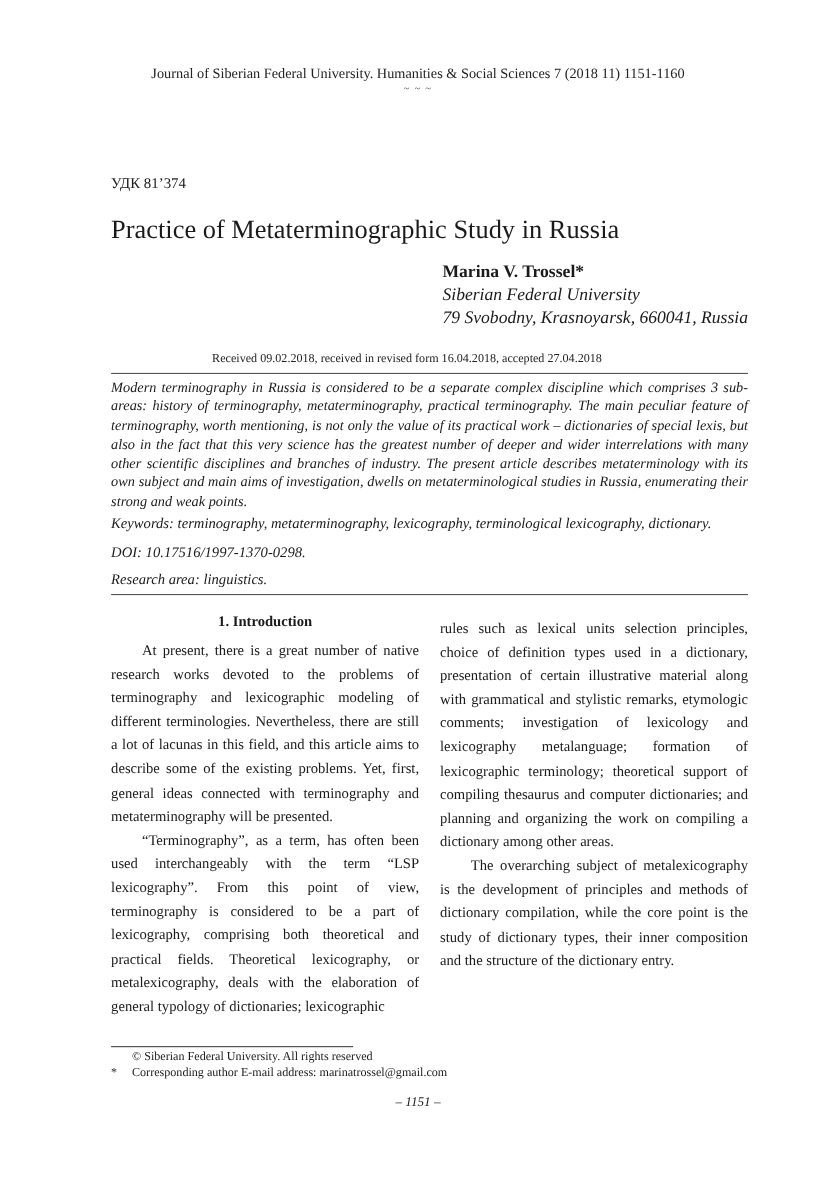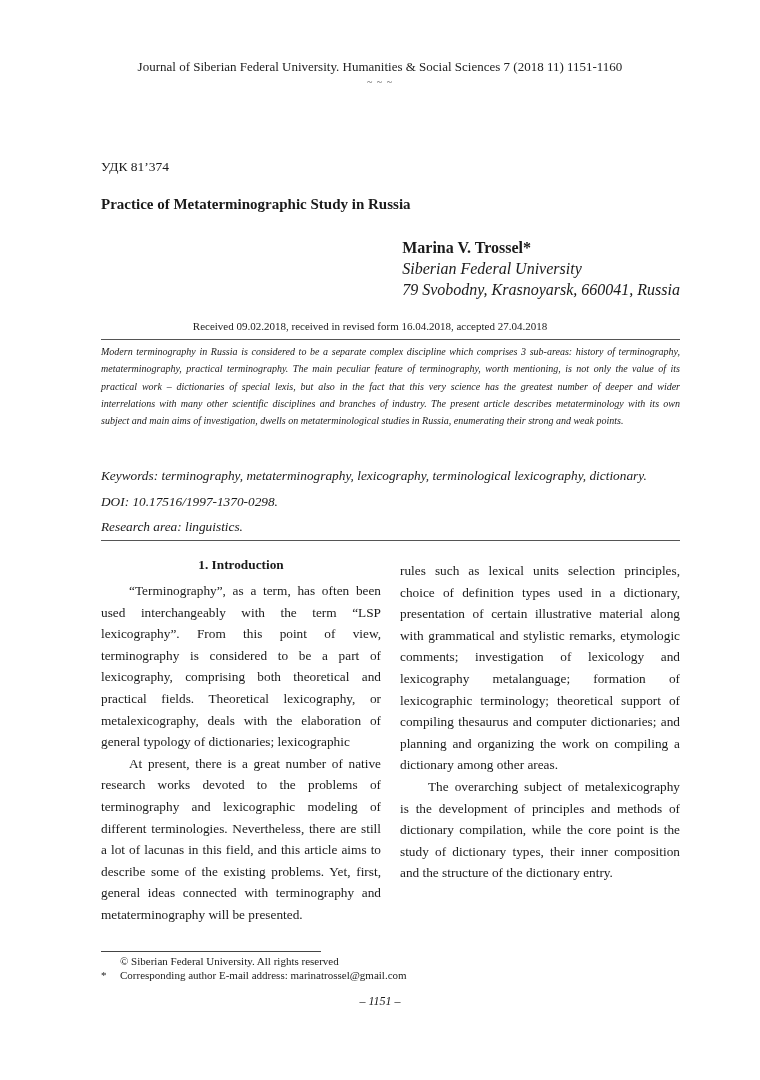--- a/index.html
+++ b/index.html
@@ -10,29 +10,29 @@
   .abs { position: absolute; }
   .running-head {
     left: 0; width: 760px; top: 59px; text-align: center;
     font-size: 13px; color: #222;
   }
   .tildes {
     left: 0; width: 760px; top: 76px; text-align: center;
     font-size: 10px; color: #555; letter-spacing: 1px;
   }
   .udk { left: 101px; top: 159px; font-size: 13.5px; }
-  .title { left: 101px; top: 196px; font-size: 15px; font-weight: bold; }
+  .title { left: 101px; top: 196px; font-size: 24px; font-weight: normal; }
   .author-block { right: 80px; top: 237px; text-align: left; font-size: 16px; line-height: 21px; }
   .author-name { font-weight: bold; }
   .affil { font-style: italic; }
   .received { left: 0; width: 740px; top: 320px; text-align: center; font-size: 11px; color: #222; }
   .rule { left: 101px; width: 579px; height: 0; border-top: 1.3px solid #555; }
   .abstract {
     left: 101px; width: 579px; top: 343px;
-    font-style: italic; font-size: 10px; line-height: 17.3px; text-align: justify;
+    font-style: italic; font-size: 13px; line-height: 17.3px; text-align: justify;
     text-align-last: left;
   }
   .meta-line { left: 101px; width: 579px; font-style: italic; font-size: 13.3px; white-space: nowrap; }
   .col {
     width: 280px; font-size: 13.3px; line-height: 21.6px; text-align: justify;
   }
   .col p { margin: 0; text-indent: 28px; }
   .col p.noindent { text-indent: 0; }
   .section-heading { text-align: center; font-weight: bold; font-size: 13.3px; margin: 0 0 6px 0; line-height: 18px; }
   .fn-rule { left: 101px; width: 220px; top: 951px; border-top: 1px solid #444; }
@@ -61,22 +61,22 @@
 <div class="abs abstract">Modern terminography in Russia is considered to be a separate complex discipline which comprises 3 sub-areas: history of terminography, metaterminography, practical terminography. The main peculiar feature of terminography, worth mentioning, is not only the value of its practical work – dictionaries of special lexis, but also in the fact that this very science has the greatest number of deeper and wider interrelations with many other scientific disciplines and branches of industry. The present article describes metaterminology with its own subject and main aims of investigation, dwells on metaterminological studies in Russia, enumerating their strong and weak points.</div>
 
 <div class="abs meta-line" style="top:468px;">Keywords: terminography, metaterminography, lexicography, terminological lexicography, dictionary.</div>
 <div class="abs meta-line" style="top:494px;">DOI: 10.17516/1997-1370-0298.</div>
 <div class="abs meta-line" style="top:519px;">Research area: linguistics.</div>
 
 <div class="abs rule" style="top:540px;"></div>
 
 <div class="abs col" style="left:101px; top:556px;">
   <div class="section-heading">1. Introduction</div>
+  <p>At present, there is a great number of native research works devoted to the problems of terminography and lexicographic modeling of different terminologies. Nevertheless, there are still a lot of lacunas in this field, and this article aims to describe some of the existing problems. Yet, first, general ideas connected with terminography and metaterminography will be presented.</p>
   <p>“Terminography”, as a term, has often been used interchangeably with the term “LSP lexicography”. From this point of view, terminography is considered to be a part of lexicography, comprising both theoretical and practical fields. Theoretical lexicography, or metalexicography, deals with the elaboration of general typology of dictionaries; lexicographic</p>
-  <p>At present, there is a great number of native research works devoted to the problems of terminography and lexicographic modeling of different terminologies. Nevertheless, there are still a lot of lacunas in this field, and this article aims to describe some of the existing problems. Yet, first, general ideas connected with terminography and metaterminography will be presented.</p>
 </div>
 
 <div class="abs col" style="left:400px; top:560px;">
   <p class="noindent">rules such as lexical units selection principles, choice of definition types used in a dictionary, presentation of certain illustrative material along with grammatical and stylistic remarks, etymologic comments; investigation of lexicology and lexicography metalanguage; formation of lexicographic terminology; theoretical support of compiling thesaurus and computer dictionaries; and planning and organizing the work on compiling a dictionary among other areas.</p>
   <p>The overarching subject of metalexicography is the development of principles and methods of dictionary compilation, while the core point is the study of dictionary types, their inner composition and the structure of the dictionary entry.</p>
 </div>
 
 <div class="abs fn-rule"></div>
 <div class="abs footnote" style="top:954px;">
   <span class="fn-mark"></span><span>© Siberian Federal University. All rights reserved</span>

